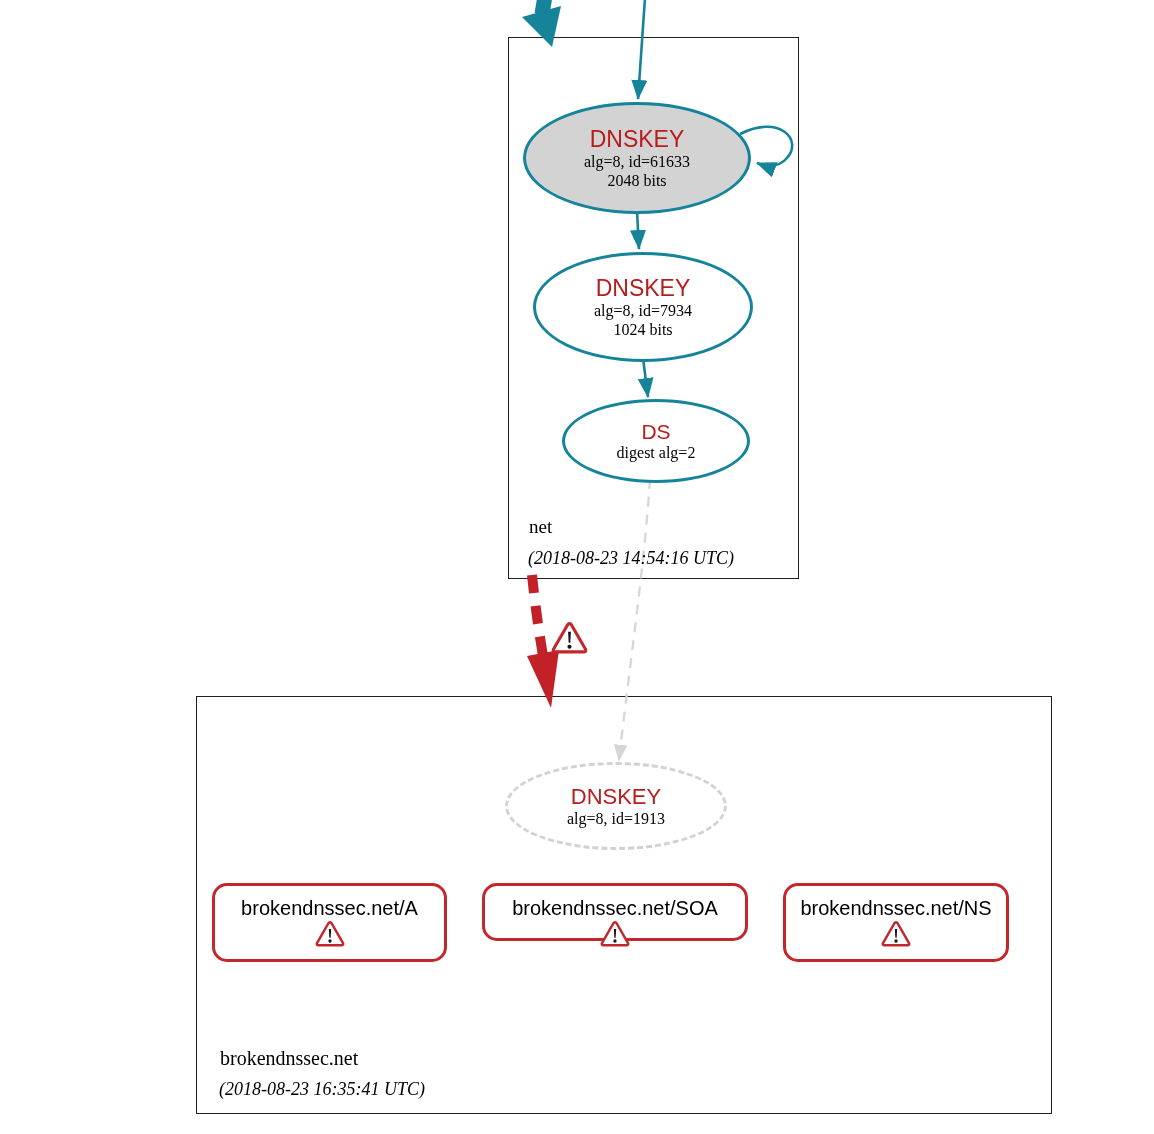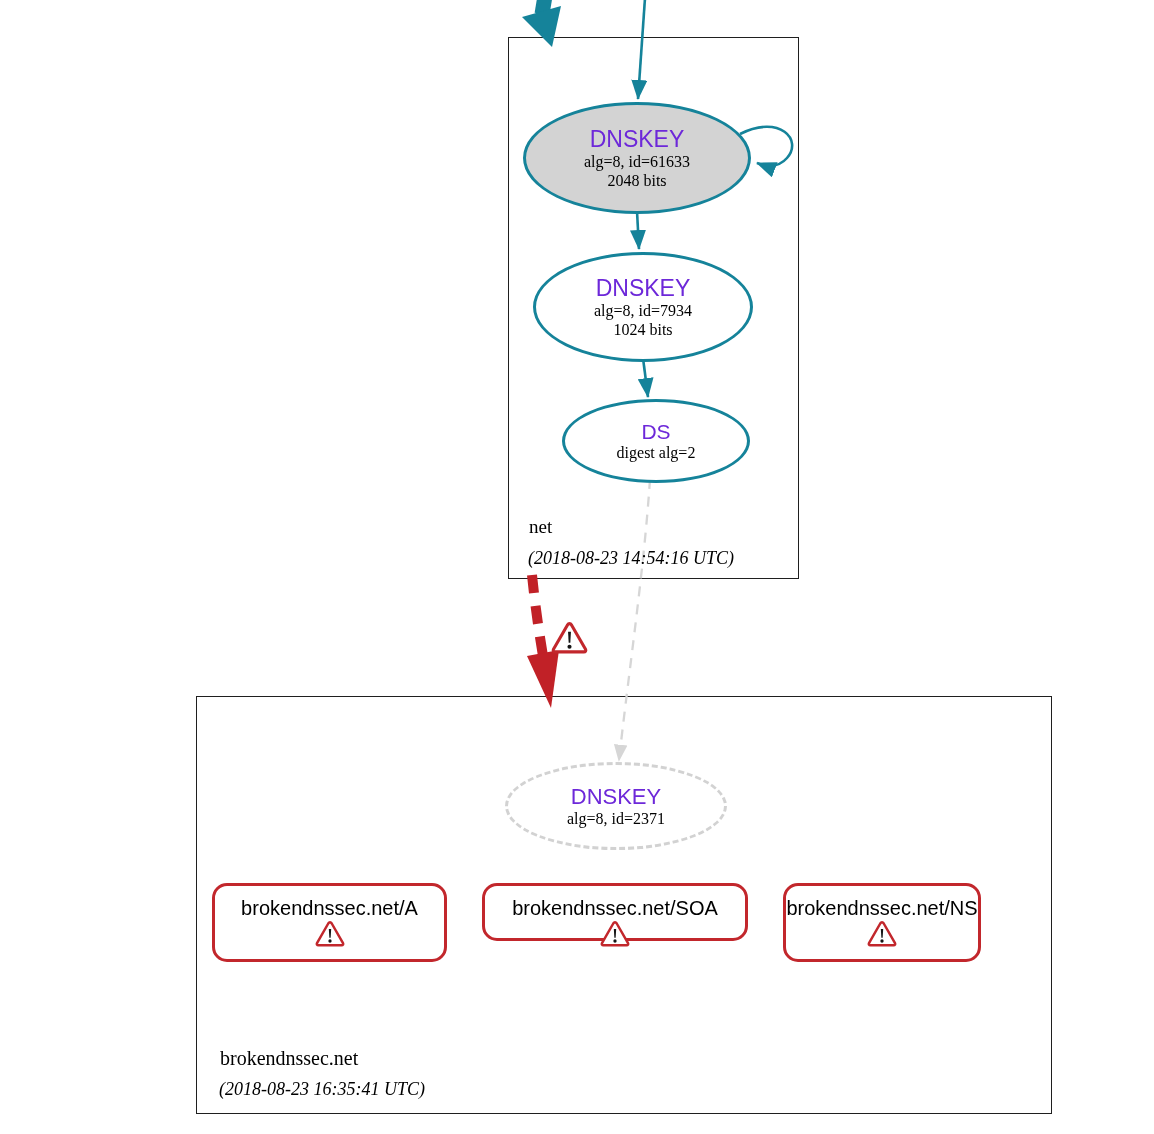--- a/index.html
+++ b/index.html
@@ -9,21 +9,21 @@
   }
   .zone-box {
     position:absolute; border:1px solid #1f1f1f; background:transparent; z-index:0;
   }
   .edges { position:absolute; left:0; top:0; z-index:1; pointer-events:none; }
   .node { position:absolute; z-index:2; display:flex; flex-direction:column;
           align-items:center; justify-content:center; text-align:center; background:#fff; }
   .ellipse { border:3px solid #15839a; border-radius:50%; }
   .ellipse.ksk { background:#d3d3d3; }
   .ellipse.dashed-gray { border:3px dashed #d2d2d2; }
-  .node-title { font-size:23px; line-height:26px; color:#6d28d9; }
+  .node-title { font-size:23px; line-height:26px; color:#b91c1c; }
   .node-title.small { font-size:21px; line-height:23px; }
   .node-detail { font-family:"Liberation Serif", serif; font-size:16px; line-height:19px; color:#000; }
   .rrset {
     position:absolute; z-index:2; background:#fff; border:3px solid #c2272c;
     border-radius:15px; display:flex; flex-direction:column; align-items:center;
     padding-top:10px; box-sizing:border-box;
   }
   .rrset-label { font-size:20px; line-height:24px; color:#000; }
   .zone-name {
     position:absolute; z-index:2; font-family:"Liberation Serif", serif;
@@ -94,21 +94,21 @@
   <div class="node ellipse" style="left:562px; top:399px; width:182px; height:78px;">
     <span class="node-title small">DS</span>
     <span class="node-detail">digest alg=2</span>
   </div>
 
   <span class="zone-name top" style="left:529px; top:515px;">net</span>
   <span class="zone-ts" style="left:528px; top:547px;">(2018-08-23 14:54:16 UTC)</span>
 
   <div class="node ellipse dashed-gray" style="left:505px; top:762px; width:216px; height:82px;">
     <span class="node-title" style="font-size:22px; line-height:24px;">DNSKEY</span>
-    <span class="node-detail">alg=8, id=2371</span>
+    <span class="node-detail">alg=8, id=1913</span>
   </div>
 
   <div class="rrset" style="left:212px; top:883px; width:235px; height:79px;">
     <span class="rrset-label">brokendnssec.net/A</span>
     <span>
       <svg width="30" height="27" viewBox="0 0 36 32">
         <path d="M18 2.5 C19 2.5 19.6 3.2 20.1 4 L33.6 27.5 C34.3 28.8 33.6 30 32 30 L4 30 C2.4 30 1.7 28.8 2.4 27.5 L15.9 4 C16.4 3.2 17 2.5 18 2.5 Z" fill="#ffffff" stroke="#c2272c" stroke-width="3" stroke-linejoin="round"></path>
         <path d="M16.6 10.5 L19.4 10.5 L18.8 21 L17.2 21 Z" fill="#151515"></path>
         <circle cx="18" cy="25" r="2" fill="#151515"></circle>
       </svg>
@@ -119,21 +119,21 @@
     <span class="rrset-label">brokendnssec.net/SOA</span>
     <span>
       <svg width="30" height="27" viewBox="0 0 36 32">
         <path d="M18 2.5 C19 2.5 19.6 3.2 20.1 4 L33.6 27.5 C34.3 28.8 33.6 30 32 30 L4 30 C2.4 30 1.7 28.8 2.4 27.5 L15.9 4 C16.4 3.2 17 2.5 18 2.5 Z" fill="#ffffff" stroke="#c2272c" stroke-width="3" stroke-linejoin="round"></path>
         <path d="M16.6 10.5 L19.4 10.5 L18.8 21 L17.2 21 Z" fill="#151515"></path>
         <circle cx="18" cy="25" r="2" fill="#151515"></circle>
       </svg>
     </span>
   </div>
 
-  <div class="rrset" style="left:783px; top:883px; width:198px; height:79px;text-align:center;">
+  <div class="rrset" style="left:783px; top:883px; width:226px; height:79px;text-align:center;">
     <span class="rrset-label">brokendnssec.net/NS</span>
     <span>
       <svg width="30" height="27" viewBox="0 0 36 32">
         <path d="M18 2.5 C19 2.5 19.6 3.2 20.1 4 L33.6 27.5 C34.3 28.8 33.6 30 32 30 L4 30 C2.4 30 1.7 28.8 2.4 27.5 L15.9 4 C16.4 3.2 17 2.5 18 2.5 Z" fill="#ffffff" stroke="#c2272c" stroke-width="3" stroke-linejoin="round"></path>
         <path d="M16.6 10.5 L19.4 10.5 L18.8 21 L17.2 21 Z" fill="#151515"></path>
         <circle cx="18" cy="25" r="2" fill="#151515"></circle>
       </svg>
     </span>
   </div>
 

